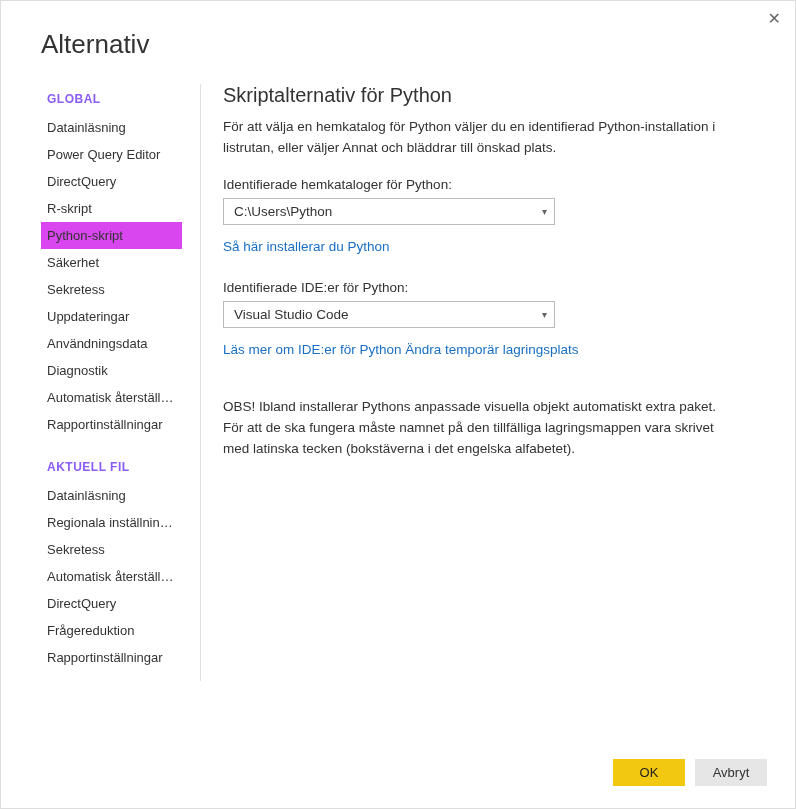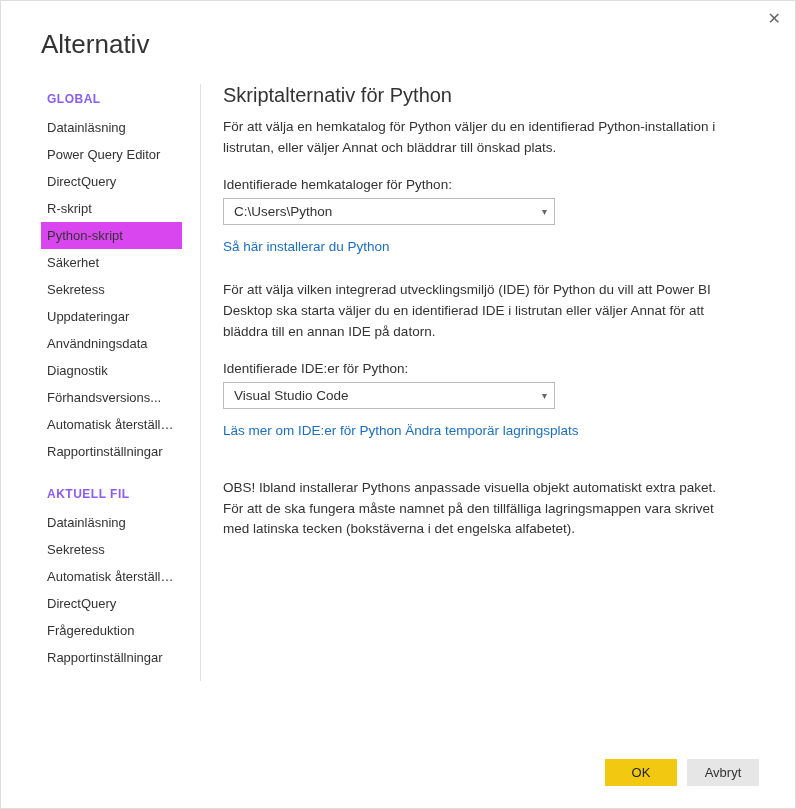--- a/index.html
+++ b/index.html
@@ -121,21 +121,21 @@
     }
     .link.tight { margin-bottom: 4px; }
     .obs-text {
       font-size: 13.5px;
       line-height: 1.55;
       color: #333;
     }
     .footer {
       position: absolute;
       bottom: 22px;
-      right: 36px;
+      right: 28px;
       display: flex;
       gap: 10px;
     }
     .btn {
       min-width: 72px;
       padding: 6px 14px;
       font-size: 13px;
       border: none;
       cursor: pointer;
       text-align: center;
@@ -159,27 +159,27 @@
         <div class="nav-item">Datainläsning</div>
         <div class="nav-item">Power Query Editor</div>
         <div class="nav-item">DirectQuery</div>
         <div class="nav-item">R-skript</div>
         <div class="nav-item selected">Python-skript</div>
         <div class="nav-item">Säkerhet</div>
         <div class="nav-item">Sekretess</div>
         <div class="nav-item">Uppdateringar</div>
         <div class="nav-item">Användningsdata</div>
         <div class="nav-item">Diagnostik</div>
-        <div class="nav-item">Förhandsversions...</div>
         <div class="nav-item">Automatisk återställning</div>
         <div class="nav-item">Rapportinställningar</div>
       </div>
     <div class="section-header">AKTUELL FIL</div>
     <div id="current-list">
         <div class="nav-item">Datainläsning</div>
+        <div class="nav-item">Regionala inställningar</div>
         <div class="nav-item">Sekretess</div>
         <div class="nav-item">Automatisk återställning</div>
         <div class="nav-item">DirectQuery</div>
         <div class="nav-item">Frågereduktion</div>
         <div class="nav-item">Rapportinställningar</div>
       </div>
   </nav>
 
   <section class="content">
     <h2 class="content-title">Skriptalternativ för Python</h2>
@@ -187,21 +187,20 @@
 
     <div class="field-label">Identifierade hemkataloger för Python:</div>
     <div class="select-wrap">
       <button class="select-box">
         <span>C:\Users\Python</span>
       </button>
       <span class="select-caret">▾</span>
     </div>
     <a class="link">Så här installerar du Python</a>
 
-    <p class="body-text">För att välja vilken integrerad utvecklingsmiljö (IDE) för Python du vill att Power BI Desktop ska starta väljer du en identifierad IDE i listrutan eller väljer Annat för att bläddra till en annan IDE på datorn.</p>
 
     <div class="field-label">Identifierade IDE:er för Python:</div>
     <div class="select-wrap">
       <button class="select-box">
         <span>Visual Studio Code</span>
       </button>
       <span class="select-caret">▾</span>
     </div>
     <a class="link" style="margin-bottom:40px;">Läs mer om IDE:er för Python</a>
 

